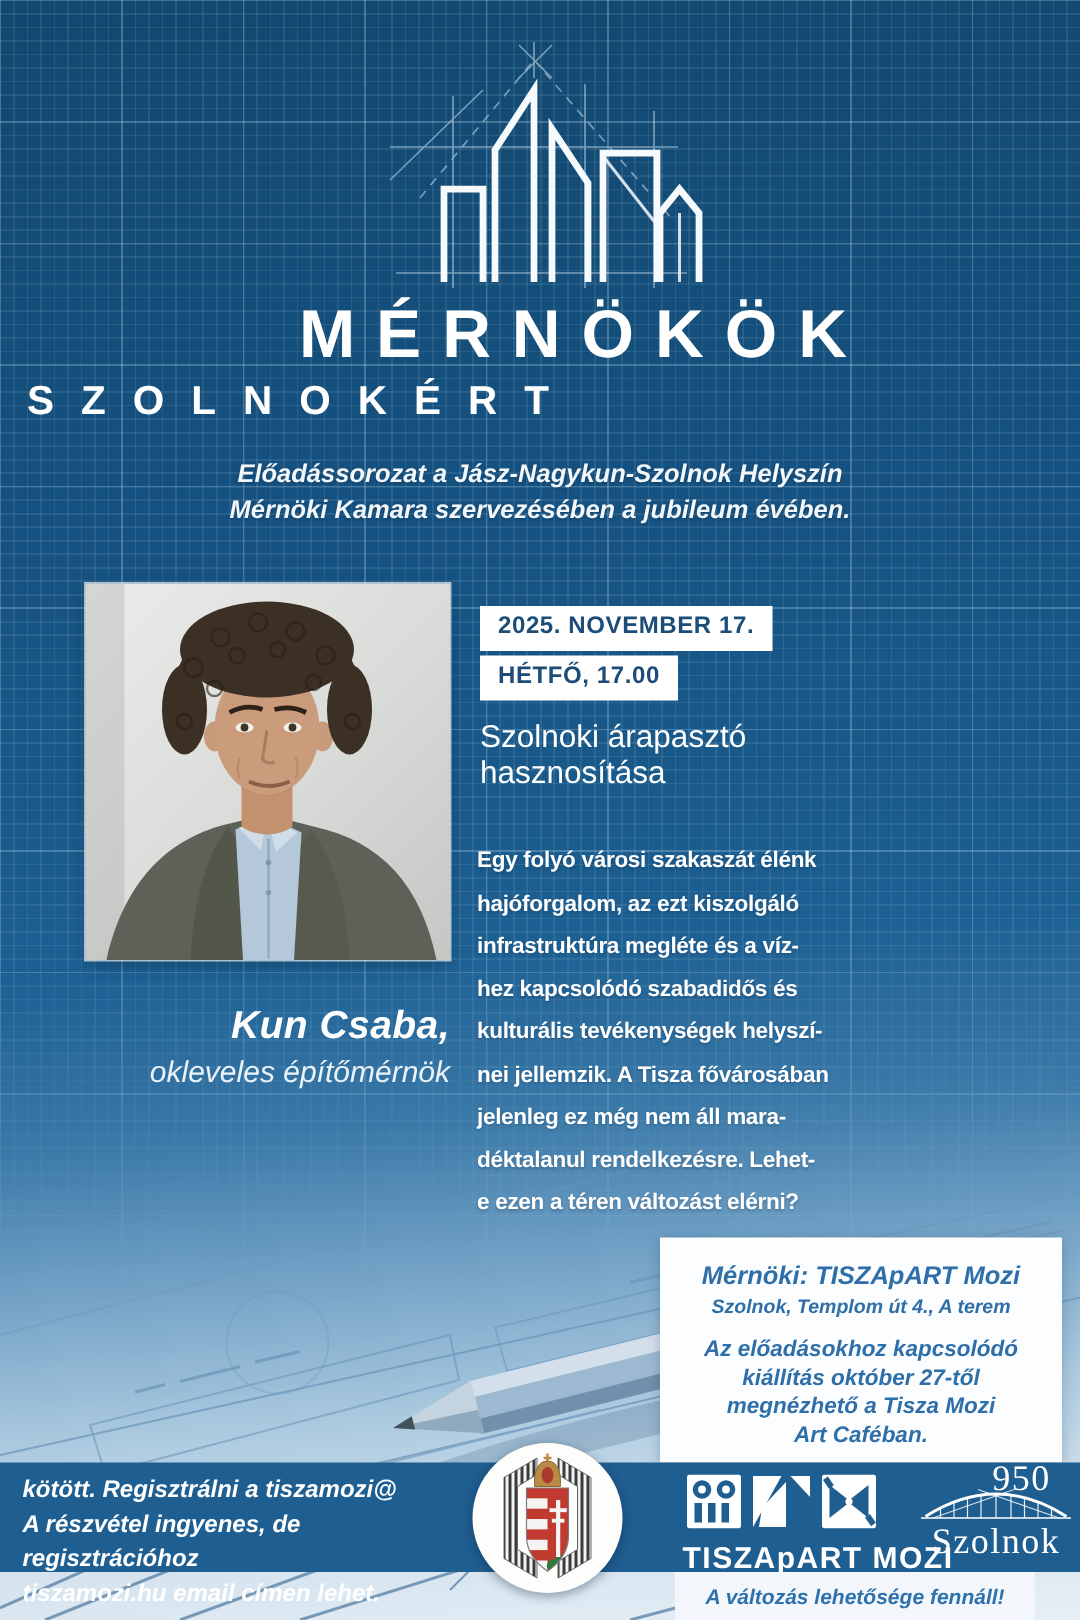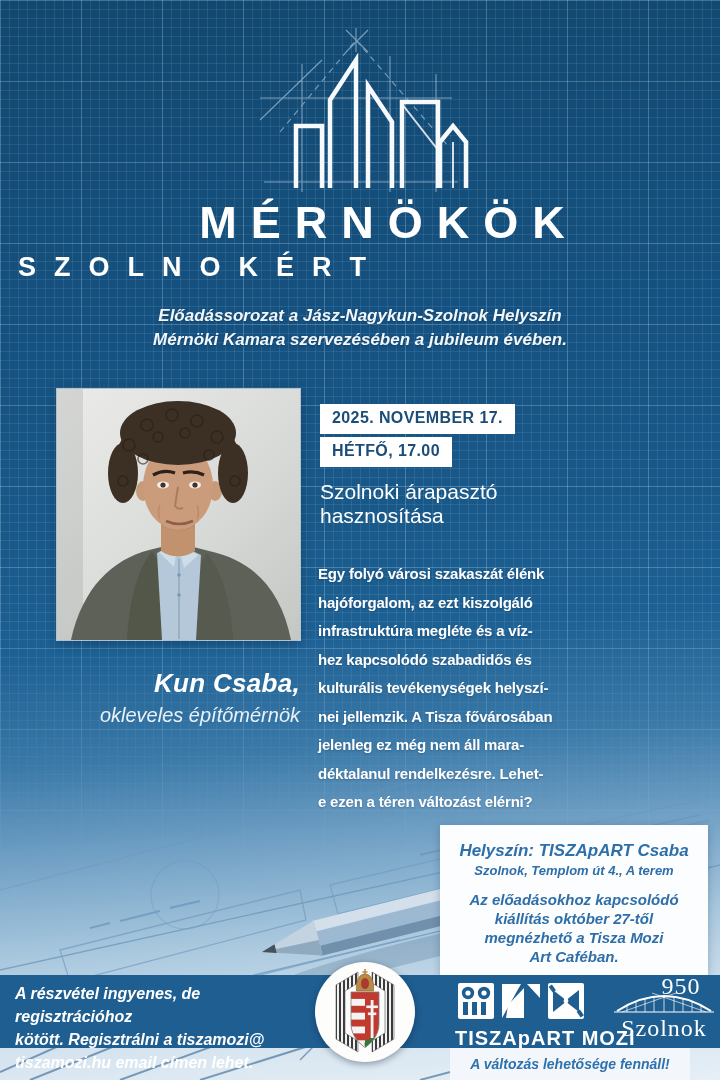--- a/index.html
+++ b/index.html
@@ -244,35 +244,35 @@
     <div>infrastruktúra megléte és a víz-</div>
     <div>hez kapcsolódó szabadidős és</div>
     <div>kulturális tevékenységek helyszí-</div>
     <div>nei jellemzik. A Tisza fővárosában</div>
     <div>jelenleg ez még nem áll mara-</div>
     <div>déktalanul rendelkezésre. Lehet-</div>
     <div>e ezen a téren változást elérni?</div>
   </div>
 
   <div class="venue-box">
-    <div class="venue-heading">Helyszín: TISZApART Csaba</div>
+    <div class="venue-heading">Mérnöki: TISZApART Mozi</div>
     <div class="venue-address">Szolnok, Templom út 4., A terem</div>
     <div class="venue-exh">
       <div>Az előadásokhoz kapcsolódó</div>
       <div>kiállítás október 27-től</div>
       <div>megnézhető a Tisza Mozi</div>
       <div>Art Caféban.</div>
     </div>
   </div>
 
   <div class="bottom-band"></div>
 
   <div class="registration">
+    <div>kötött. Regisztrálni a tiszamozi@</div>
     <div>A részvétel ingyenes, de regisztrációhoz</div>
-    <div>kötött. Regisztrálni a tiszamozi@</div>
     <div>tiszamozi.hu email címen lehet.</div>
   </div>
 
   <div class="chamber-badge">
     <svg width="84" height="88" viewBox="0 0 84 88">
       <defs>
         <pattern id="bars" width="4" height="4" patternUnits="userSpaceOnUse">
           <rect width="4" height="4" fill="#f2f2f0"></rect>
           <rect width="2" height="4" fill="#3b3b3d"></rect>
         </pattern>

